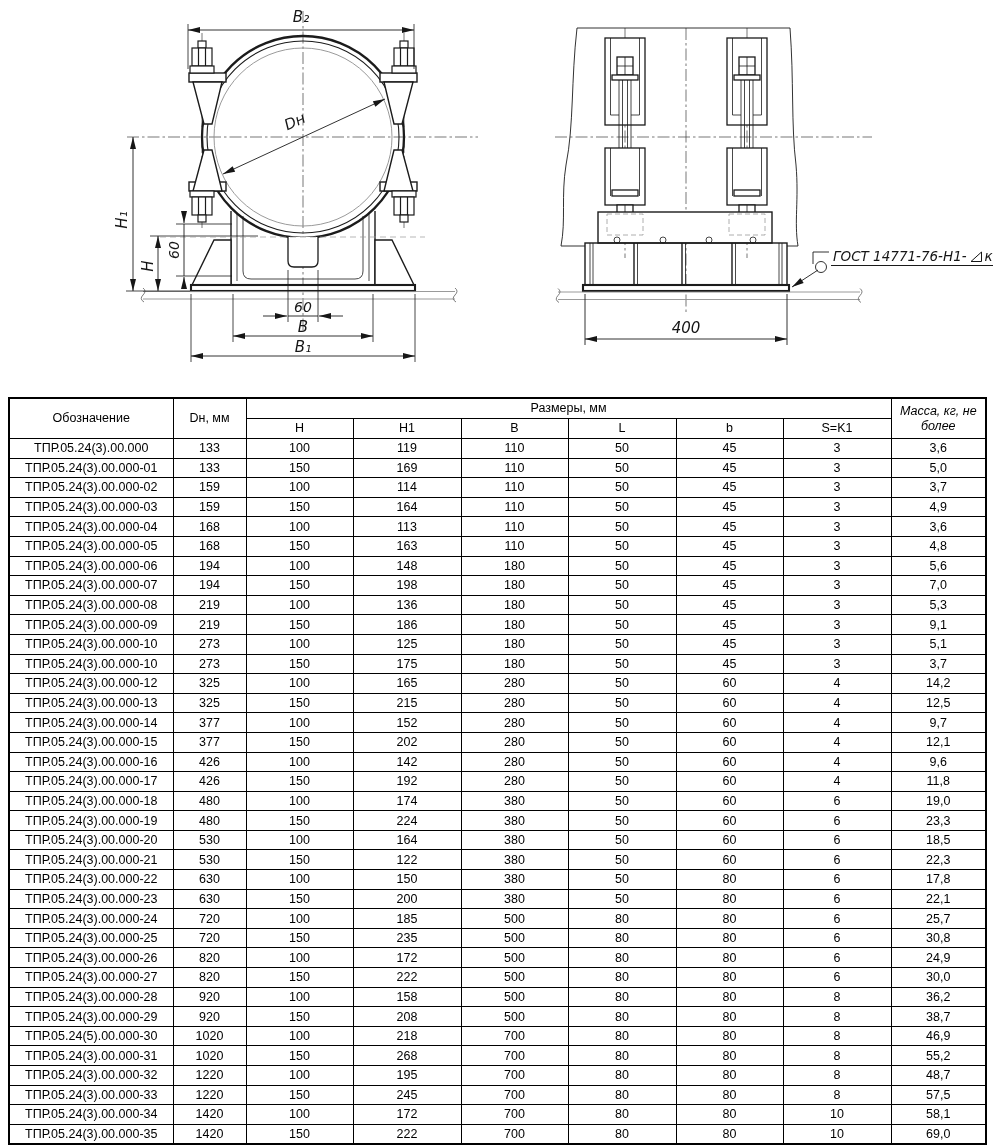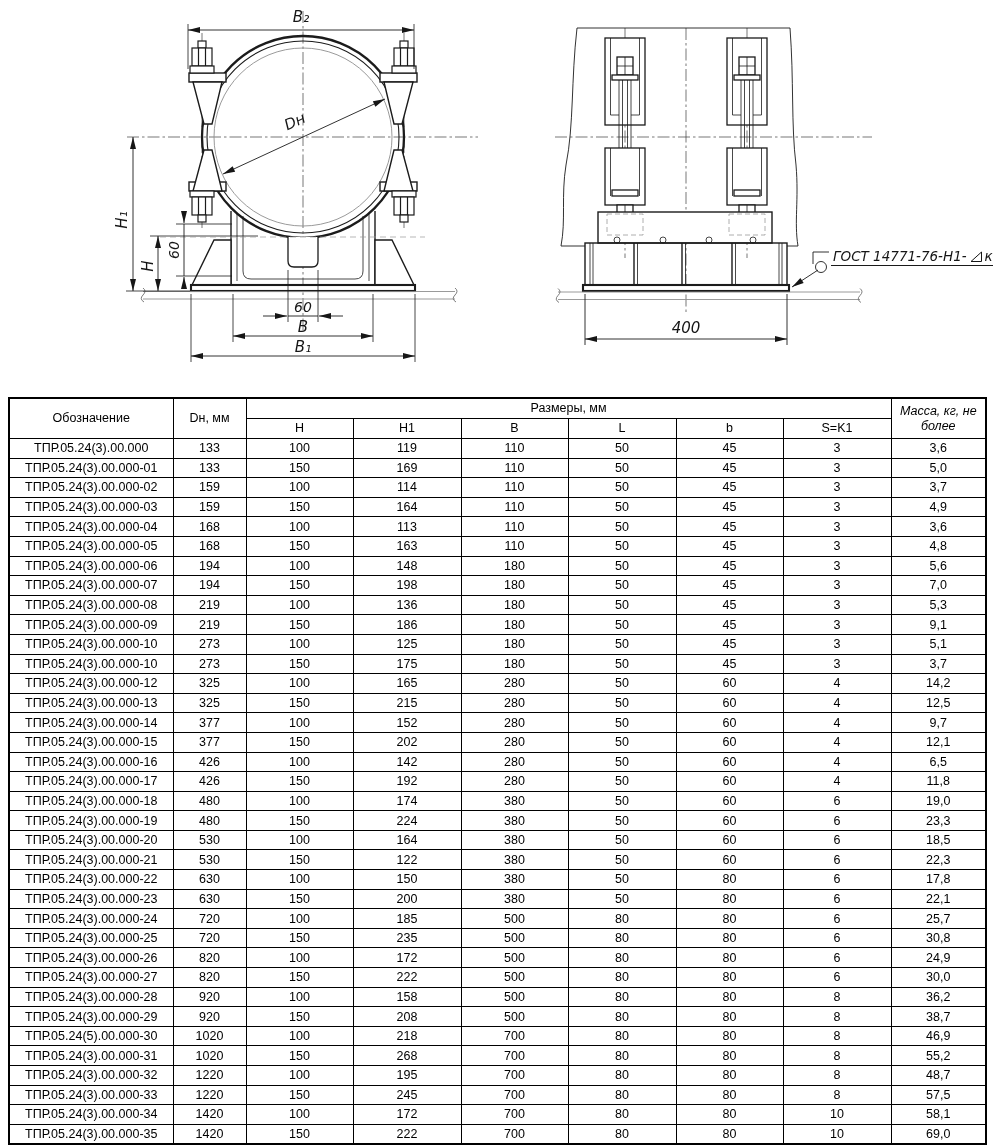--- a/index.html
+++ b/index.html
@@ -476,21 +476,21 @@
       </tr>
         <tr>
         <td>ТПР.05.24(3).00.000-16</td>
         <td>426</td>
         <td>100</td>
         <td>142</td>
         <td>280</td>
         <td>50</td>
         <td>60</td>
         <td>4</td>
-        <td>6,5</td>
+        <td>9,6</td>
       </tr>
         <tr>
         <td>ТПР.05.24(3).00.000-17</td>
         <td>426</td>
         <td>150</td>
         <td>192</td>
         <td>280</td>
         <td>50</td>
         <td>60</td>
         <td>4</td>

